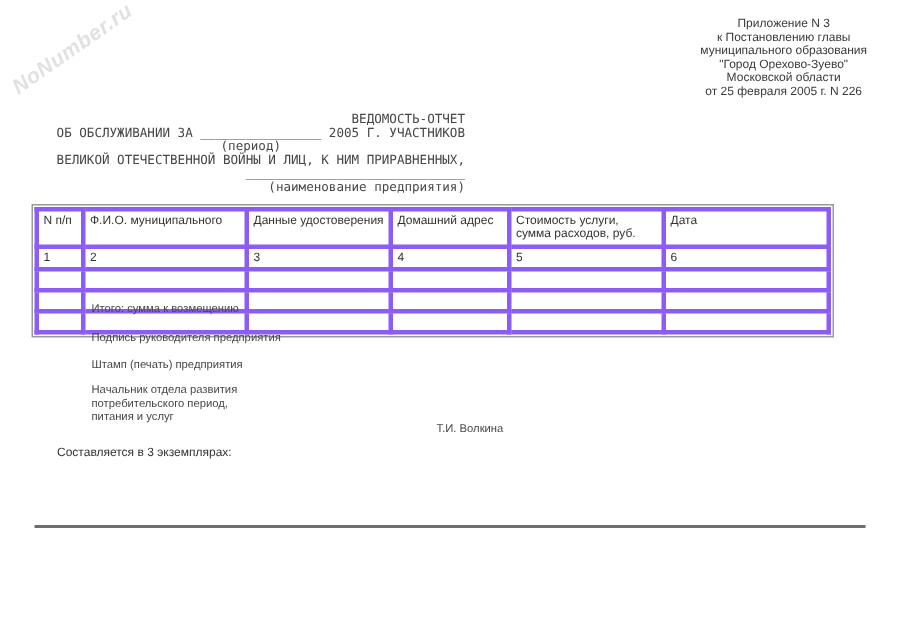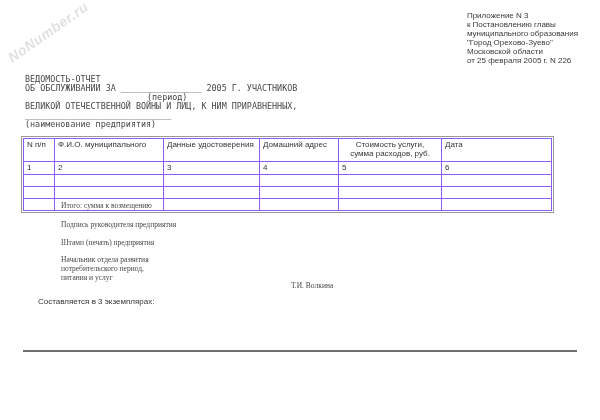--- a/index.html
+++ b/index.html
@@ -8,41 +8,41 @@
     overflow:hidden; font-family:"Liberation Sans", sans-serif; color:#3a3a3a;
   }
   
   .wm {
     position:absolute; left:-4px; top:24px; width:104px; text-align:center;
     transform:rotate(-35deg); font-size:14px; font-weight:bold; font-style:italic;
     color:#e1e1e1; letter-spacing:0.5px;
   }
   
   .appendix {
-    position:absolute; top:11px; right:22px; text-align:left;
+    position:absolute; top:11px; right:22px; text-align:center;
     font-size:8px; line-height:9px; color:#3a3a3a;
   }
   
   .title-block {
     position:absolute; left:25px; top:75px; width:285px;
     font-family:"DejaVu Sans Mono", monospace; font-size:8.4px; line-height:9px; color:#474747;
   }
-  .title-block .c { text-align:left; white-space:nowrap; }
+  .title-block .c { text-align:right; white-space:nowrap; }
   .t-line3 { padding-left:122px; white-space:nowrap; }
   .t-line5 { margin-top:0; }
   
   .tbl-wrap { position:absolute; left:21px; top:136px; border:1px solid #9a9a9a; padding:1px; background:#fff; }
   table.report { border-collapse:collapse; width:528px; table-layout:fixed; font-size:8px; color:#333; }
-  table.report td { border:1px solid #8b5cf6; padding:1px 3px; vertical-align:top; overflow:hidden; white-space:nowrap; }
+  table.report td { border:3px solid #8b5cf6; padding:1px 3px; vertical-align:top; overflow:hidden; white-space:nowrap; }
   tr.hdr td { height:20px; }
   tr.numrow td { height:10px; }
   tr.empty td { height:9px; }
-  .hdr5 span { display:block;text-align:center; }
+  .hdr5 span { display:block; }
   
-  .mono { font-family:Liberation Serif, serif; font-size:7.5px; color:#474747; white-space:nowrap;padding-left:28px; }
+  .mono { font-family:Liberation Sans, sans-serif; font-size:7.5px; color:#474747; white-space:nowrap;padding-left:28px; }
   .itogo    { position:absolute; left:33px; top:201px; }
   .sig      { position:absolute; left:33px; top:220px; }
   .stamp    { position:absolute; left:33px; top:238px; }
   .official { position:absolute; left:33px; top:255px; line-height:9.2px; }
   .official-name { position:absolute; left:263px; top:281px; }
   
   .footer { position:absolute; left:34px; top:297px; font-size:8px; line-height:9.9px; color:#333; }
   .footer .first { padding-left:4px; }
   
   .sep { position:absolute; left:23px; top:350px; width:554px; height:0; border-top:2px solid #6e6e6e; }

